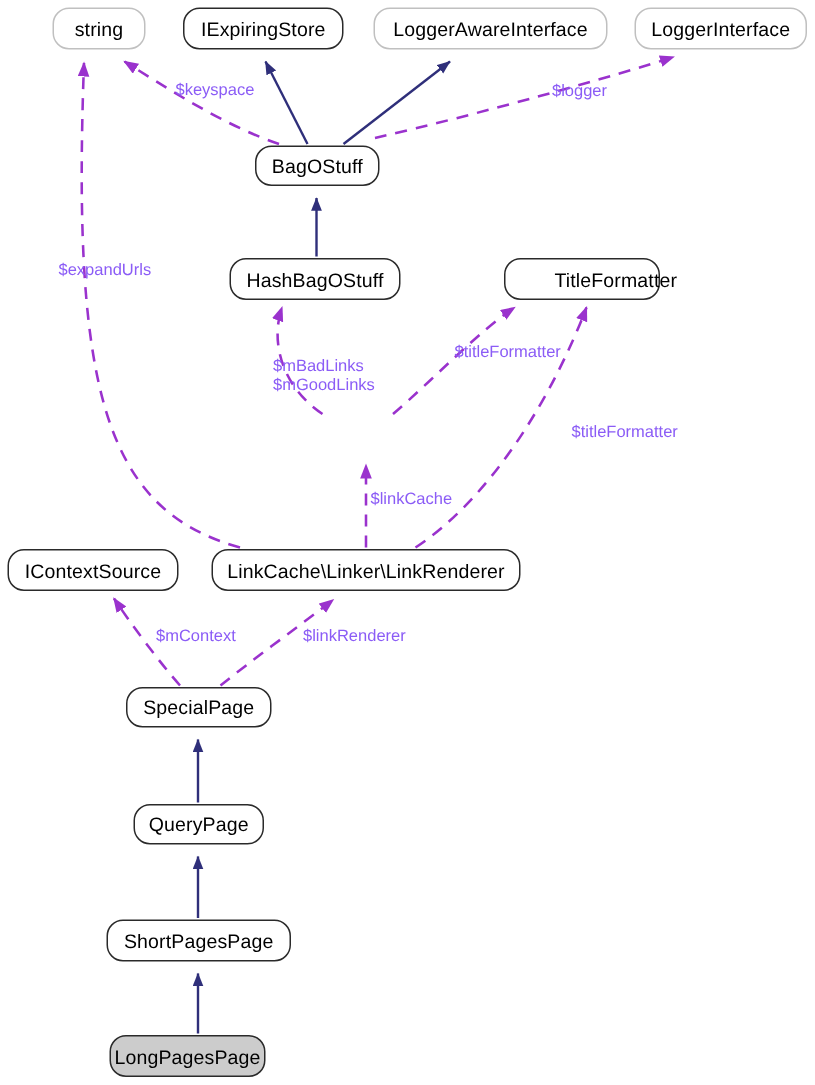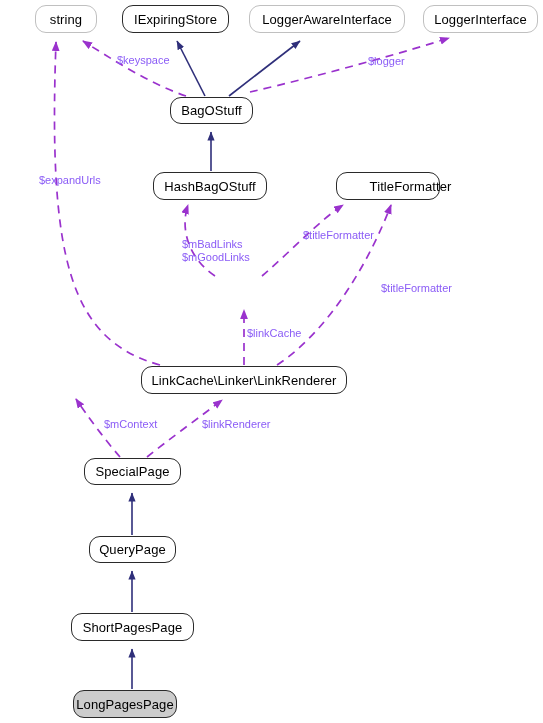--- a/index.html
+++ b/index.html
@@ -66,20 +66,23 @@
   </div>
   <div class="node solid" style="left:170px;top:97px;width:83px;height:27px;">
     <span class="lbl">BagOStuff</span>
   </div>
   <div class="node solid" style="left:153px;top:172px;width:114px;height:28px;">
     <span class="lbl">HashBagOStuff</span>
   </div>
   <div class="node solid" style="left:336px;top:172px;width:104px;height:28px;padding-left:45px;">
     <span class="lbl">TitleFormatter</span>
   </div>
+  <div class="node solid" style="left:5px;top:366px;width:114px;height:28px;">
+    <span class="lbl">IContextSource</span>
+  </div>
   <div class="node solid" style="left:141px;top:366px;width:206px;height:28px;">
     <span class="lbl">LinkCache\Linker\LinkRenderer</span>
   </div>
   <div class="node solid" style="left:84px;top:458px;width:97px;height:27px;">
     <span class="lbl">SpecialPage</span>
   </div>
   <div class="node solid" style="left:89px;top:536px;width:87px;height:27px;">
     <span class="lbl">QueryPage</span>
   </div>
   <div class="node solid" style="left:71px;top:613px;width:123px;height:28px;">

